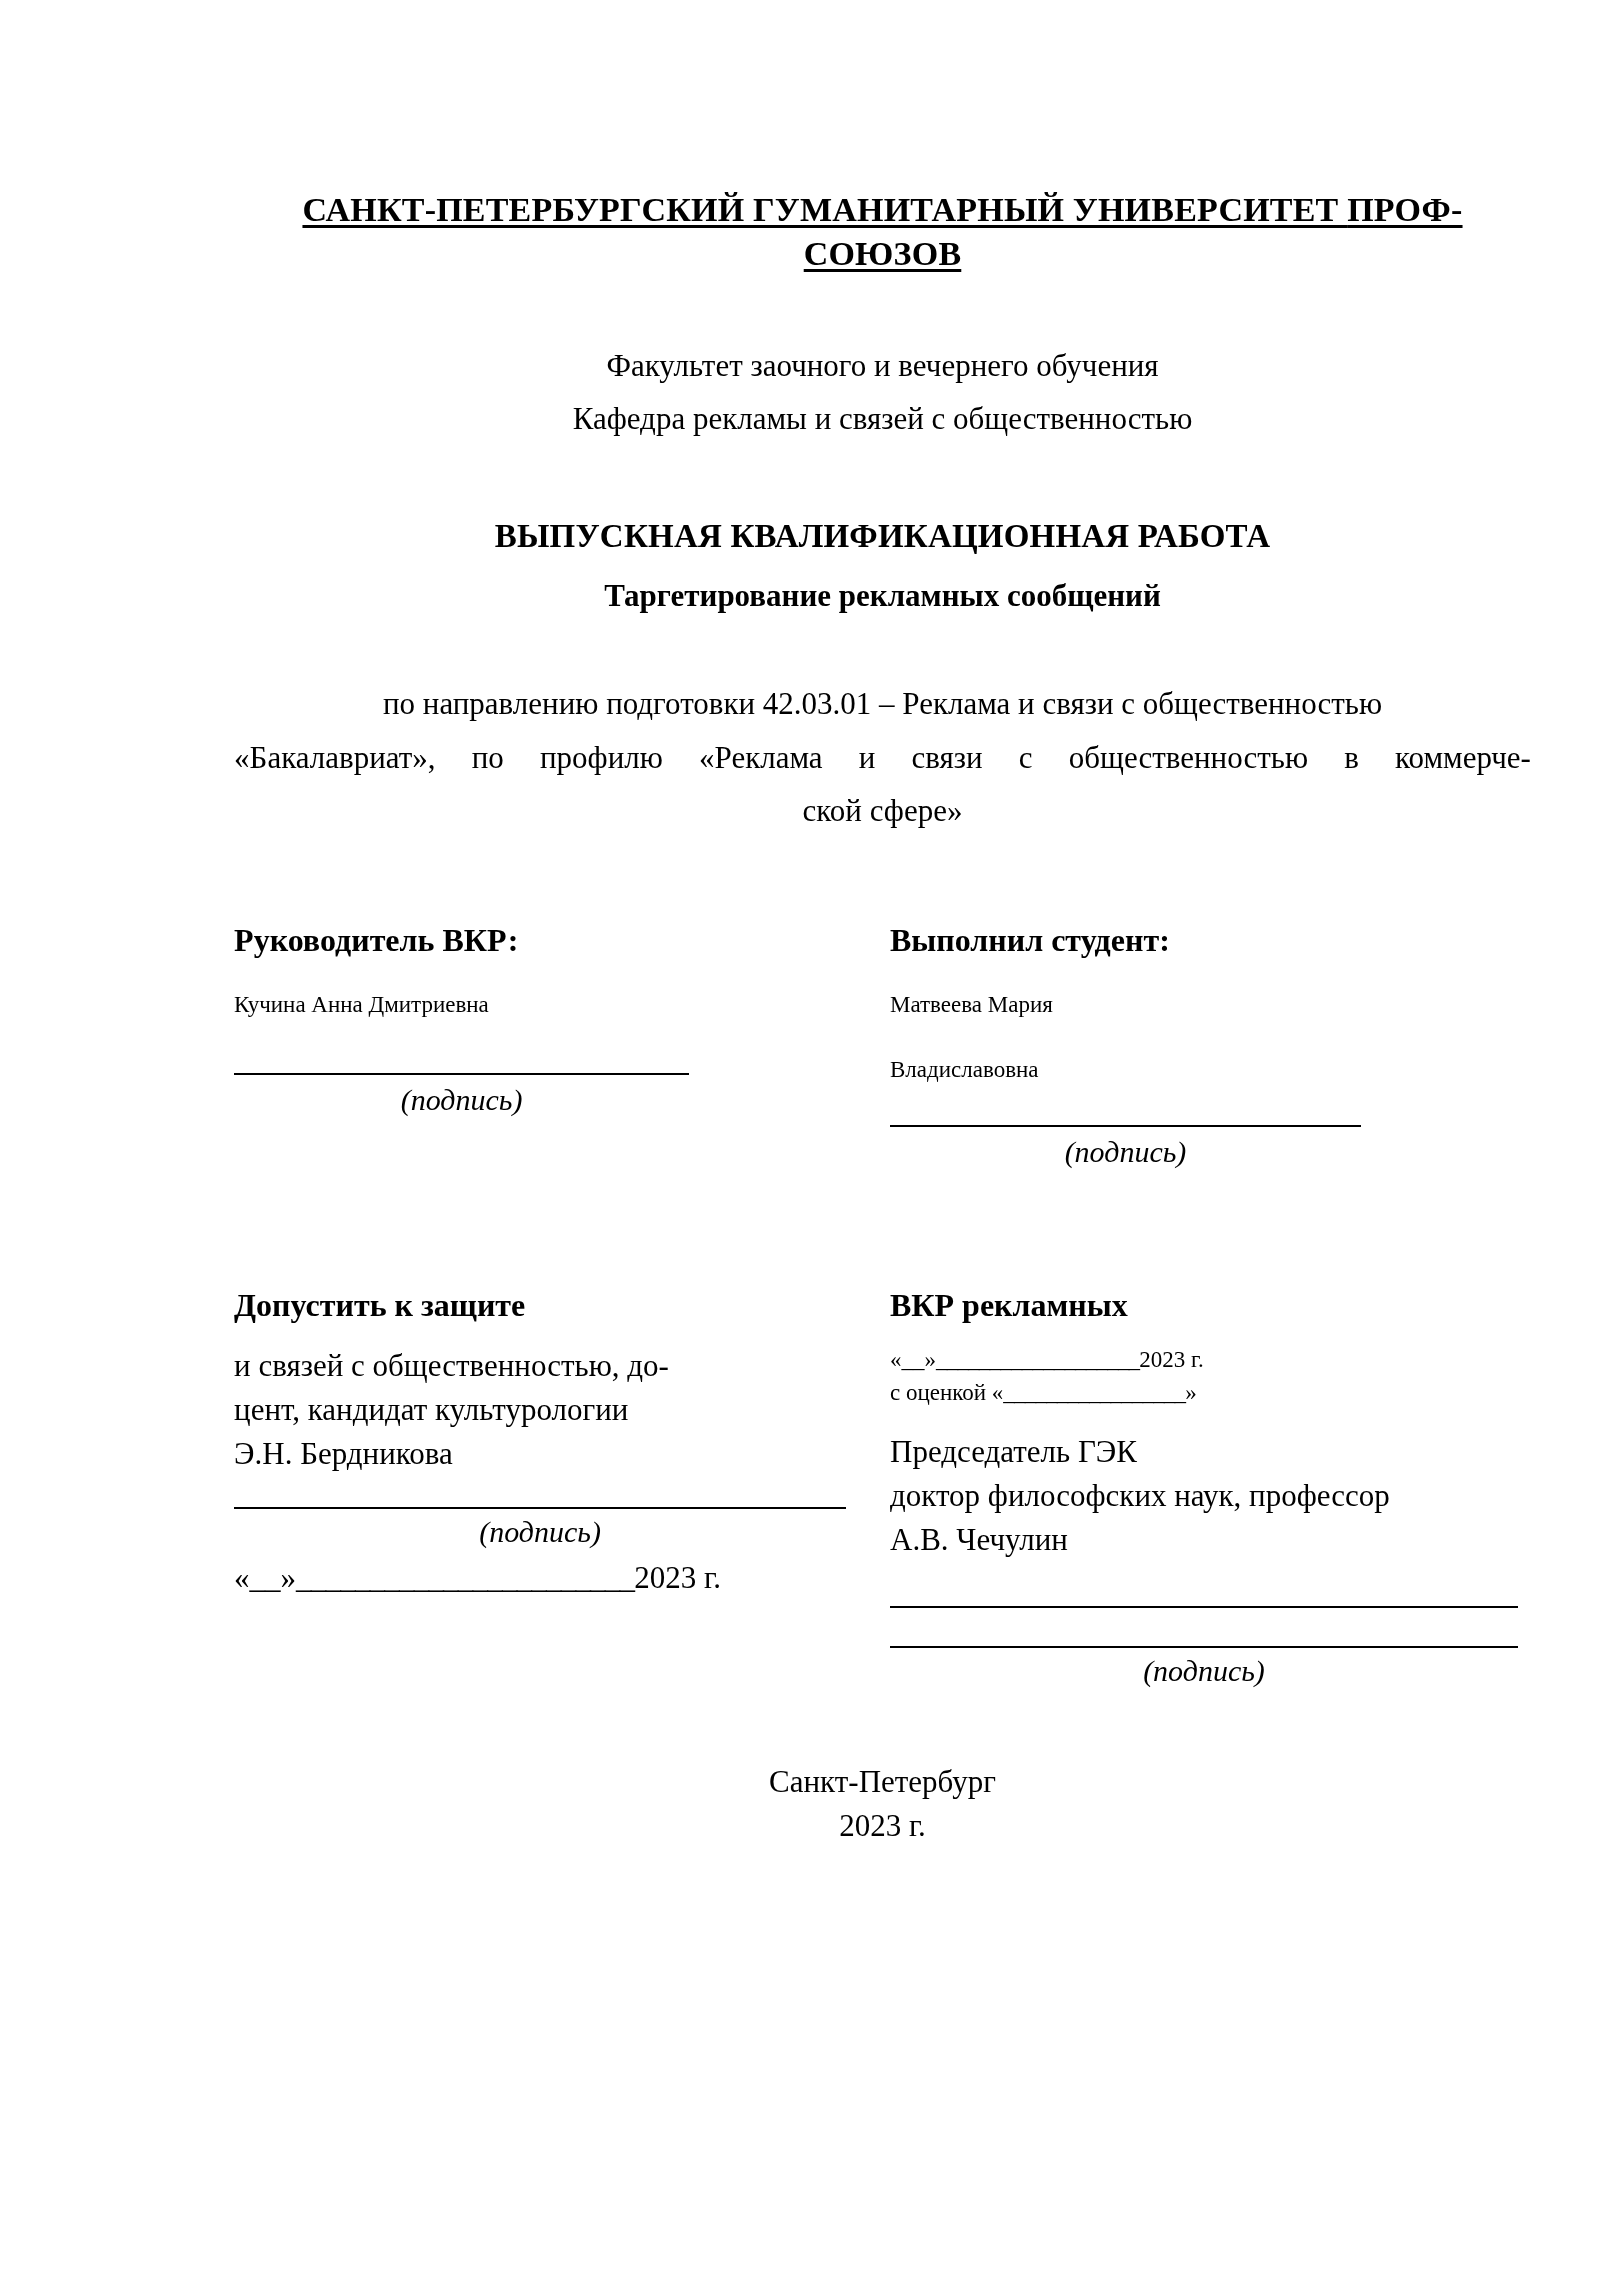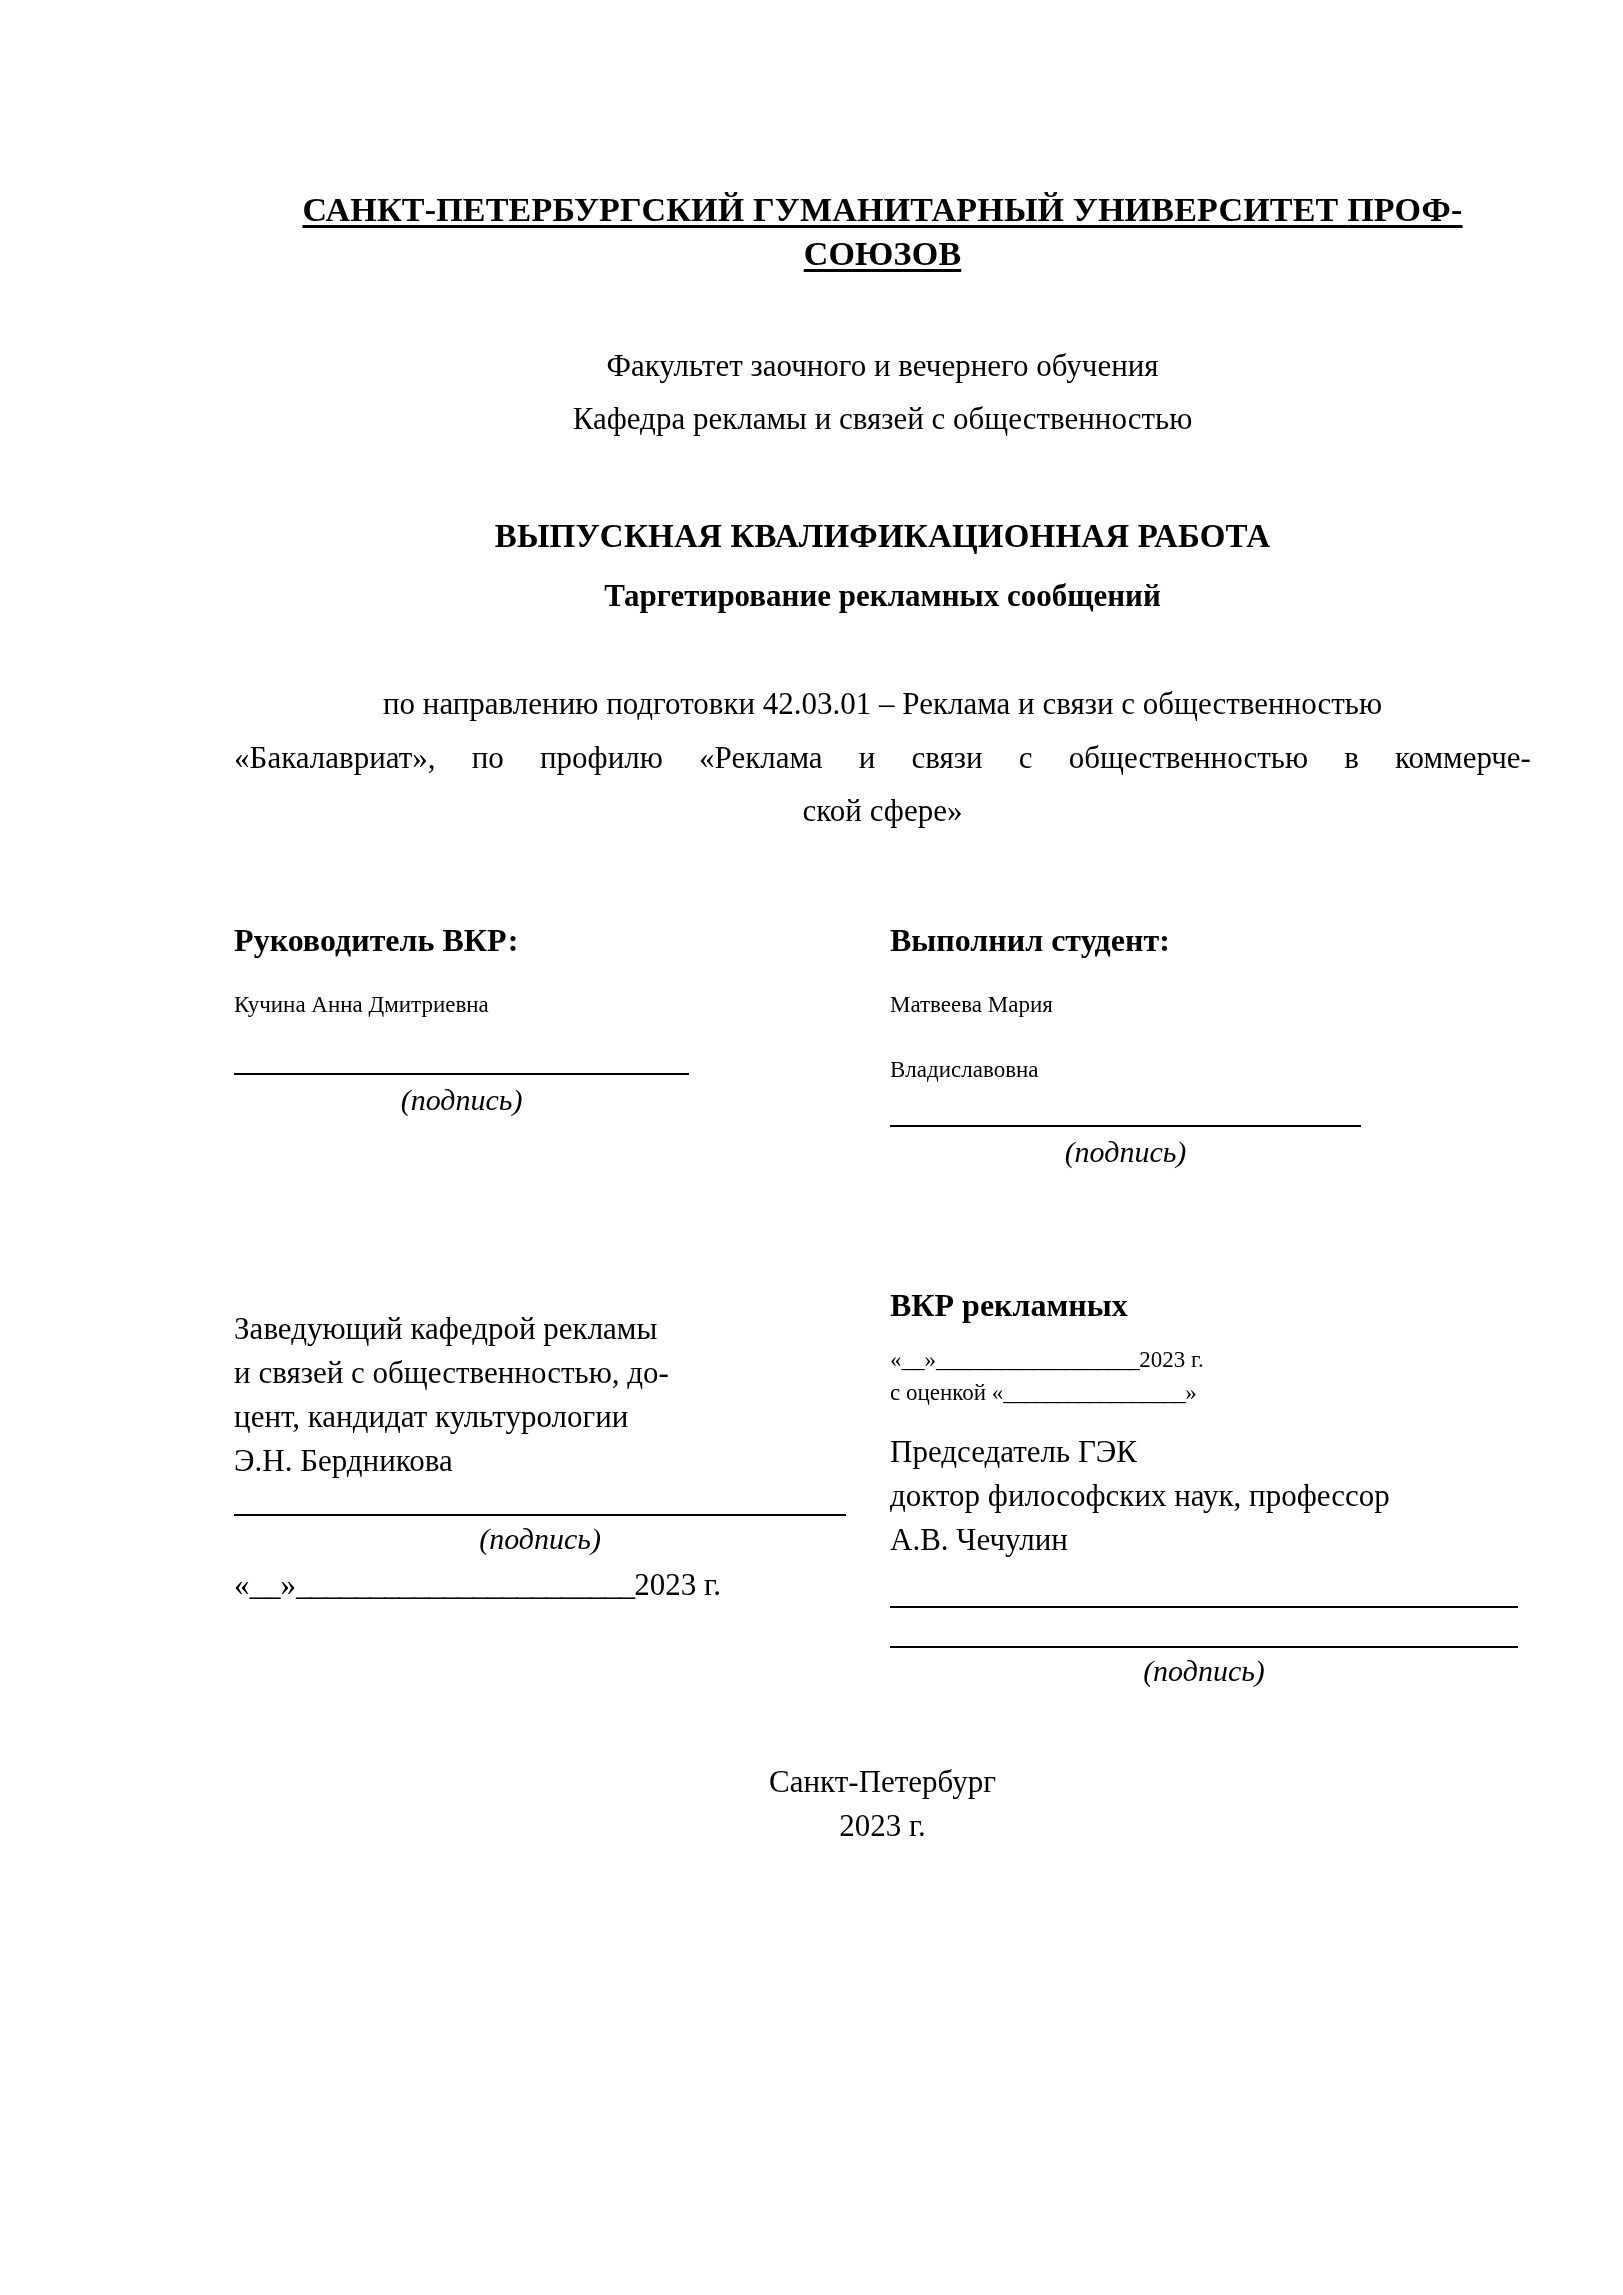--- a/index.html
+++ b/index.html
@@ -230,22 +230,22 @@
         <div class="sig-head">Выполнил студент:</div>
         <div class="sig-name">Матвеева Мария</div>
         <div class="sig-name">Владиславовна</div>
         <div class="rule rule-sup-right"></div>
         <div class="podpis podpis-right">(подпись)</div>
       </div>
     </div>
 
     <div class="lower-grid">
       <div class="col-left">
+        <div class="low-head">Допустить к защите</div>
         <div class="low-body">
-          <div>Заведующий  кафедрой  рекламы</div>
           <div>и связей с общественностью, до-</div>
           <div>цент, кандидат культурологии</div>
           <div>Э.Н. Бердникова</div>
         </div>
         <div class="rule rule-low-left"></div>
         <div class="podpis podpis-low-left">(подпись)</div>
         <div class="date-line"><span>«__»</span><span class="dots">_______________________</span><span>2023 г.</span></div>
       </div>
 
       <div class="col-right">

